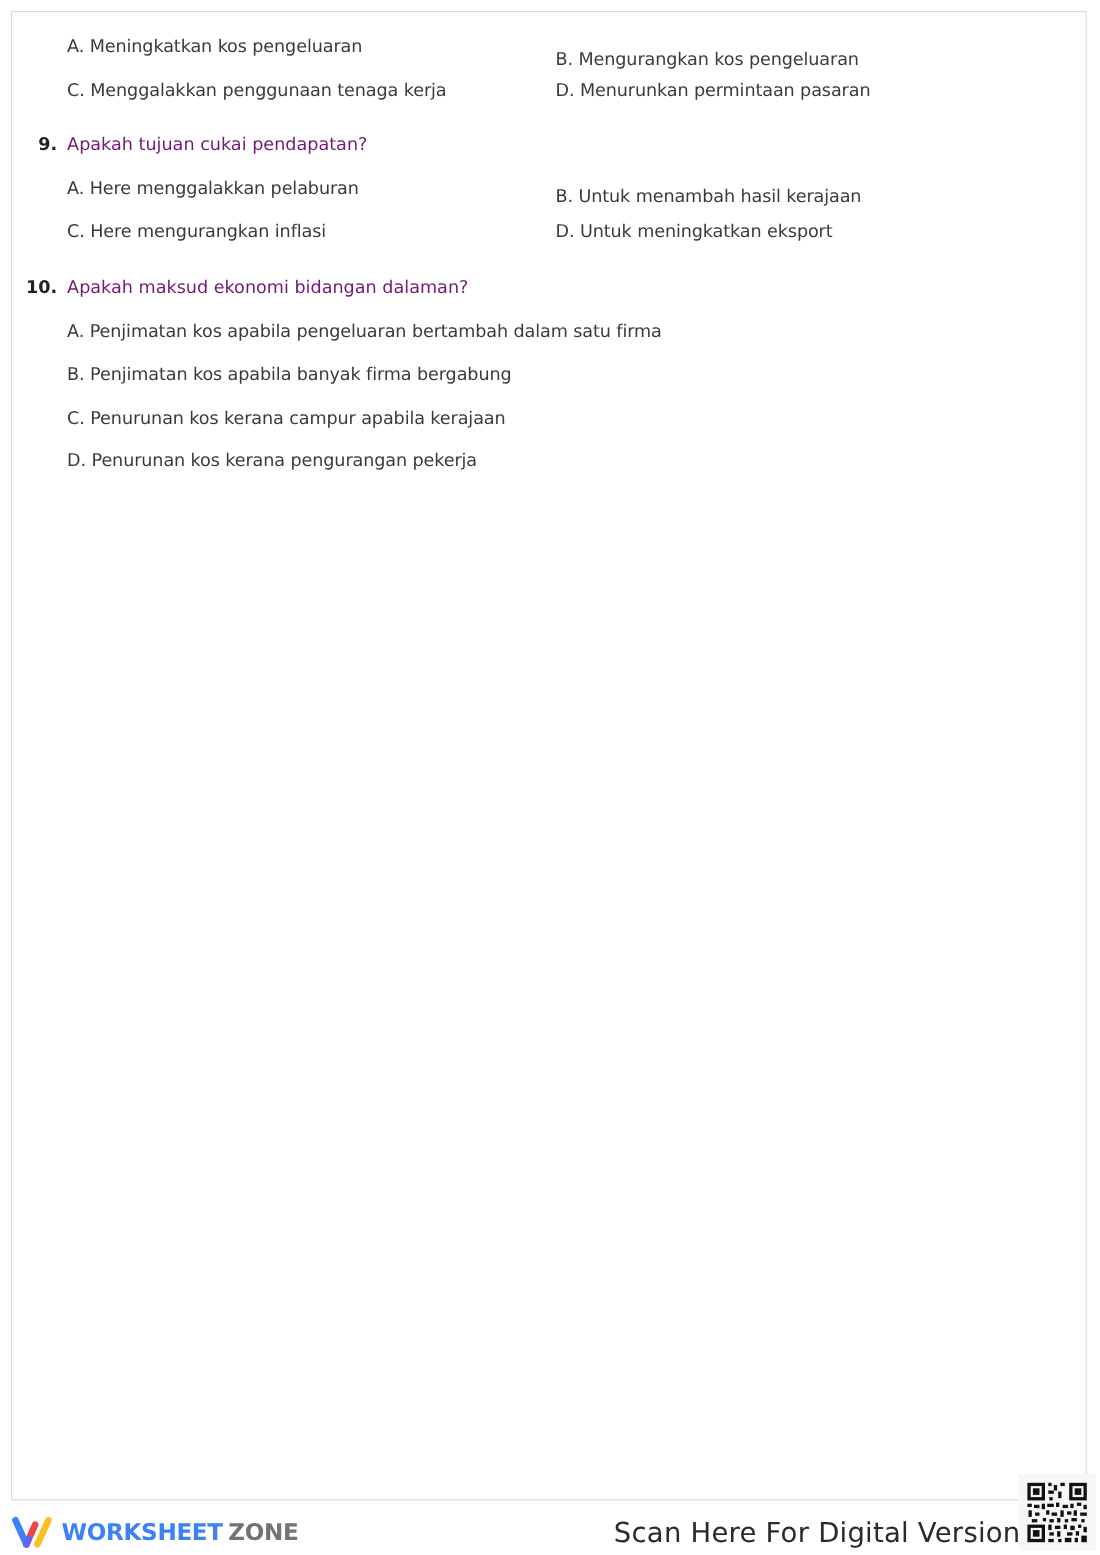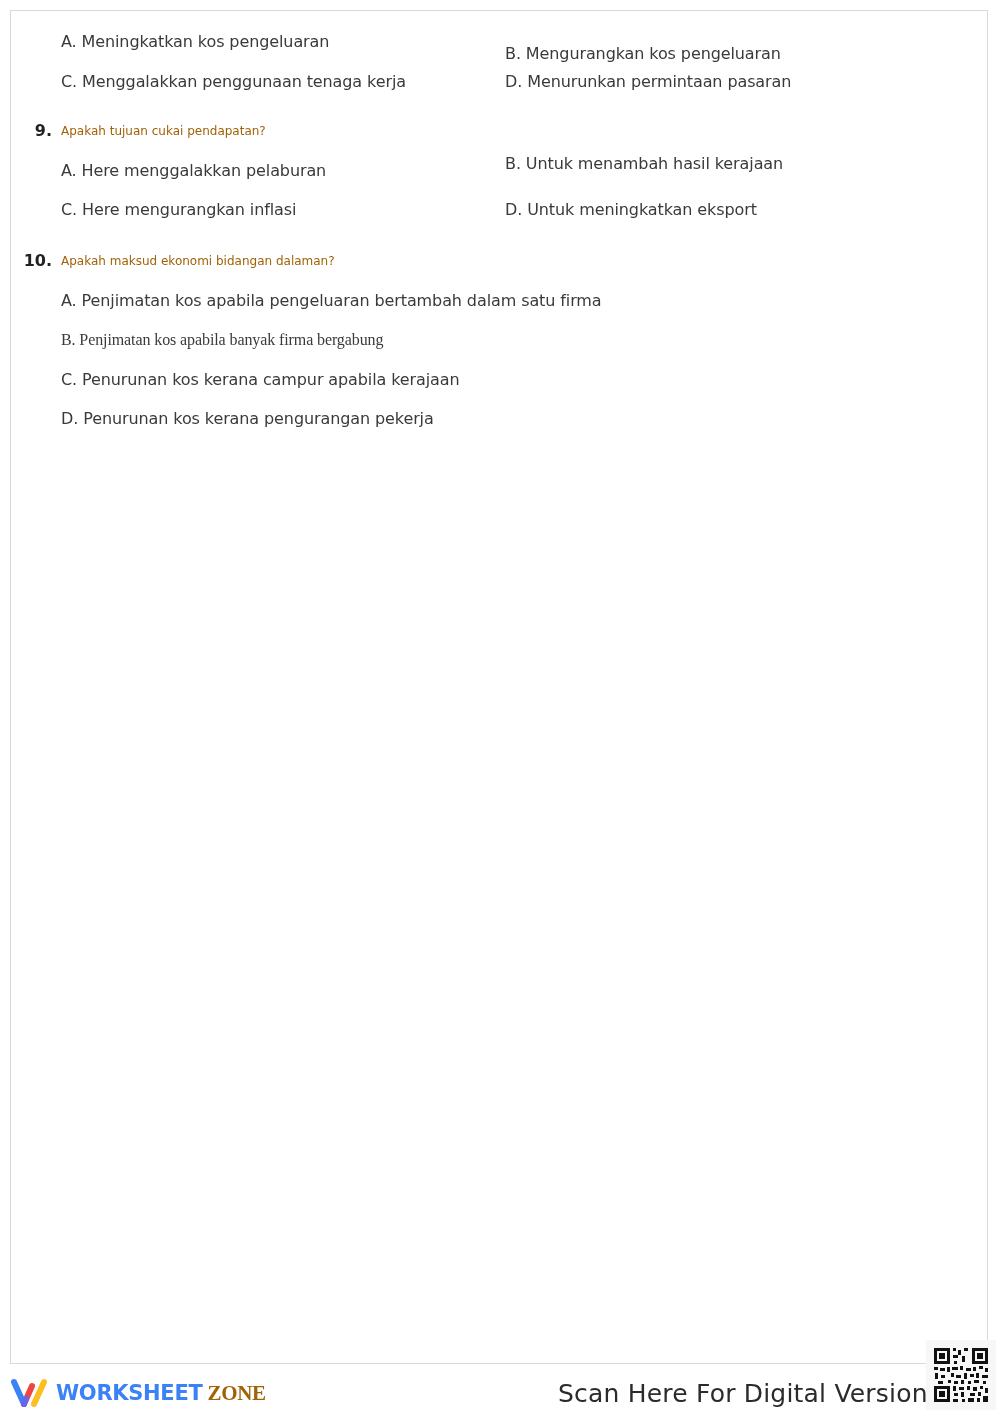--- a/index.html
+++ b/index.html
@@ -13,28 +13,28 @@
     }
     .opt {
       position: absolute; font-size: 16px; line-height: 20px; color: #3a3a3a;
       white-space: nowrap; letter-spacing: -0.1px;
     }
     .qnum {
       position: absolute; font-size: 16px; line-height: 20px; font-weight: bold;
       color: #222; text-align: right; width: 40px;
     }
     .qtext {
-      position: absolute; font-size: 12px; line-height: 20px; color: #a16207;
+      position: absolute; font-size: 16px; line-height: 20px; color: #701a75;
       white-space: nowrap;
     }
     .footer-logo { position: absolute; left: 10px; top: 1376px; height: 34px; display: flex; align-items: center; }
     .logo-mark { width: 40px; height: 32px; position: relative; }
     .brand-text { font-family: "DejaVu Sans", sans-serif; font-weight: bold; font-size: 21px; letter-spacing: -0.3px; margin-left: 6px; }
     .brand-ws { color: #3b82f6; }
-    .brand-zone { color: #a16207; margin-left: 5px; font-family: Liberation Serif, serif; }
+    .brand-zone { color: #737373; margin-left: 5px; }
     .scan-text {
       position: absolute; left: 558px; top: 1378px; font-size: 25px; line-height: 32px;
       color: #2b2b2b; white-space: nowrap; letter-spacing: 0.2px;
     }
     .qr-box {
       position: absolute; left: 926px; top: 1340px; width: 70px; height: 70px;
       background: #f7f7f7;
     }
   </style>
 </head>
@@ -43,28 +43,28 @@
 <div class="frame"></div>
 
 <div class="opt" style="left:61px; top:32px;">A. Meningkatkan kos pengeluaran</div>
 <div class="opt" style="left:505px; top:44px;">B. Mengurangkan kos pengeluaran</div>
 <div class="opt" style="left:61px; top:72px;">C. Menggalakkan penggunaan tenaga kerja</div>
 <div class="opt" style="left:505px; top:72px;">D. Menurunkan permintaan pasaran</div>
 
 <div class="qnum" style="left:12px; top:121px;">9.</div>
 <div class="qtext" style="left:61px; top:121px;">Apakah tujuan cukai pendapatan?</div>
 <div class="opt" style="left:61px; top:161px;">A. Here menggalakkan pelaburan</div>
-<div class="opt" style="left:505px; top:154px;">B. Untuk menambah hasil kerajaan</div>
+<div class="opt" style="left:505px; top:169px;">B. Untuk menambah hasil kerajaan</div>
 <div class="opt" style="left:61px; top:200px;">C. Here mengurangkan inflasi</div>
 <div class="opt" style="left:505px; top:200px;">D. Untuk meningkatkan eksport</div>
 
 <div class="qnum" style="left:12px; top:251px;">10.</div>
 <div class="qtext" style="left:61px; top:251px;">Apakah maksud ekonomi bidangan dalaman?</div>
 <div class="opt" style="left:61px; top:291px;text-align:center;">A. Penjimatan kos apabila pengeluaran bertambah dalam satu firma</div>
-<div class="opt" style="left:61px; top:330px;font-family:Liberation Serif, serif;">B. Penjimatan kos apabila banyak firma bergabung</div>
+<div class="opt" style="left:61px; top:330px;">B. Penjimatan kos apabila banyak firma bergabung</div>
 <div class="opt" style="left:61px; top:370px;">C. Penurunan kos kerana campur apabila kerajaan</div>
 <div class="opt" style="left:61px; top:409px;">D. Penurunan kos kerana pengurangan pekerja</div>
 
 <div class="footer-logo">
   <span class="logo-mark">
     <svg width="40" height="32" viewBox="0 0 40 32">
       <line x1="4" y1="5" x2="14" y2="27" stroke="#3b82f6" stroke-width="6" stroke-linecap="round"></line>
       <line x1="14" y1="27" x2="22" y2="9" stroke="#ef4444" stroke-width="6" stroke-linecap="round"></line>
       <line x1="14" y1="27" x2="16" y2="22" stroke="#6366f1" stroke-width="6" stroke-linecap="round"></line>
       <line x1="24" y1="27" x2="34" y2="5" stroke="#fbbf24" stroke-width="6" stroke-linecap="round"></line>

